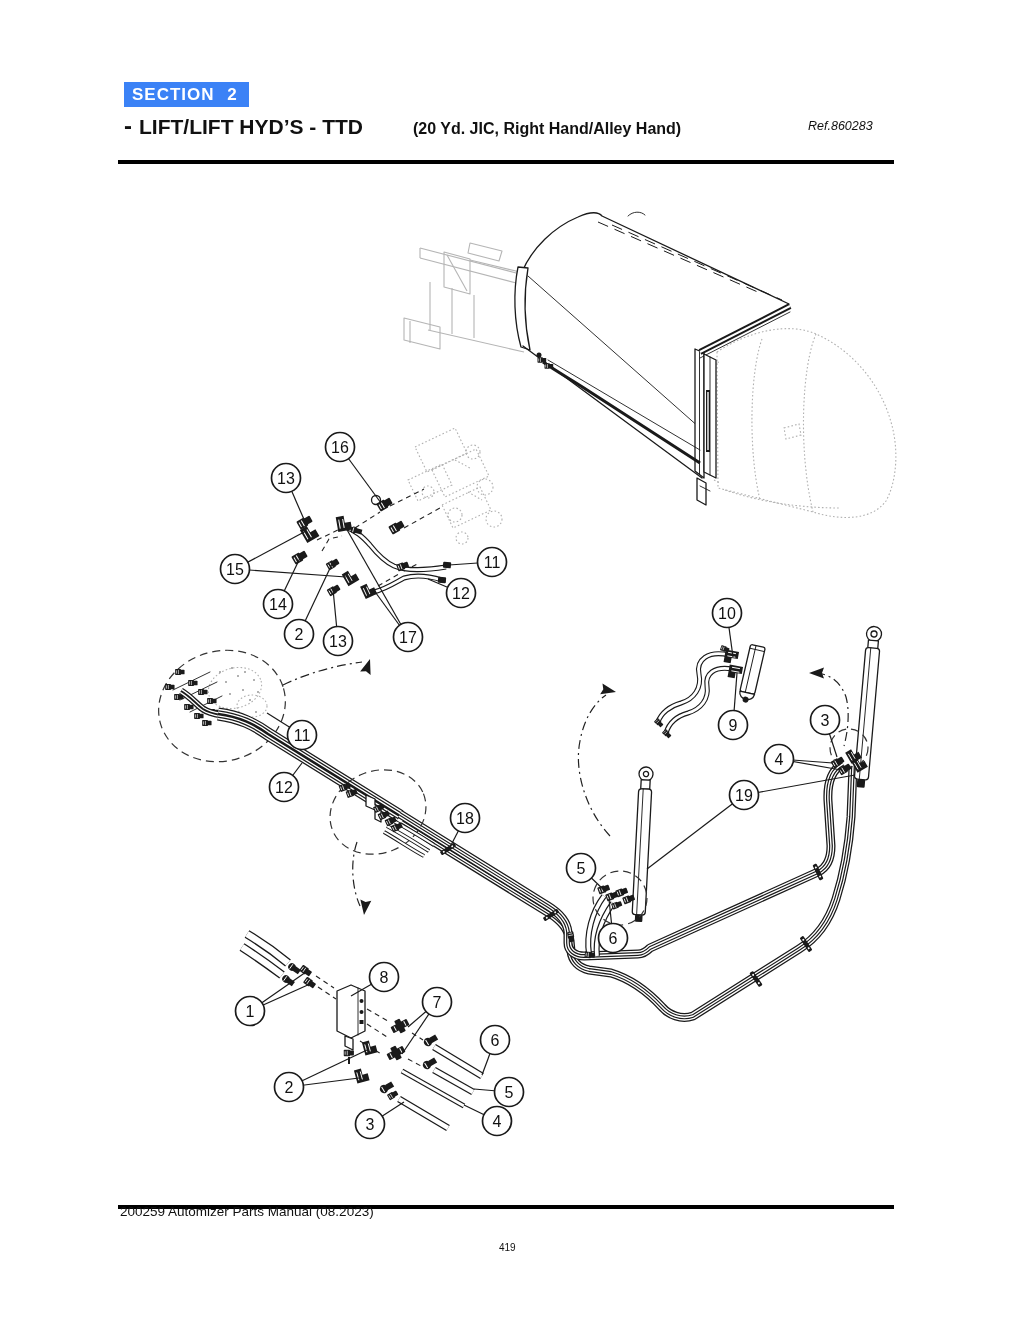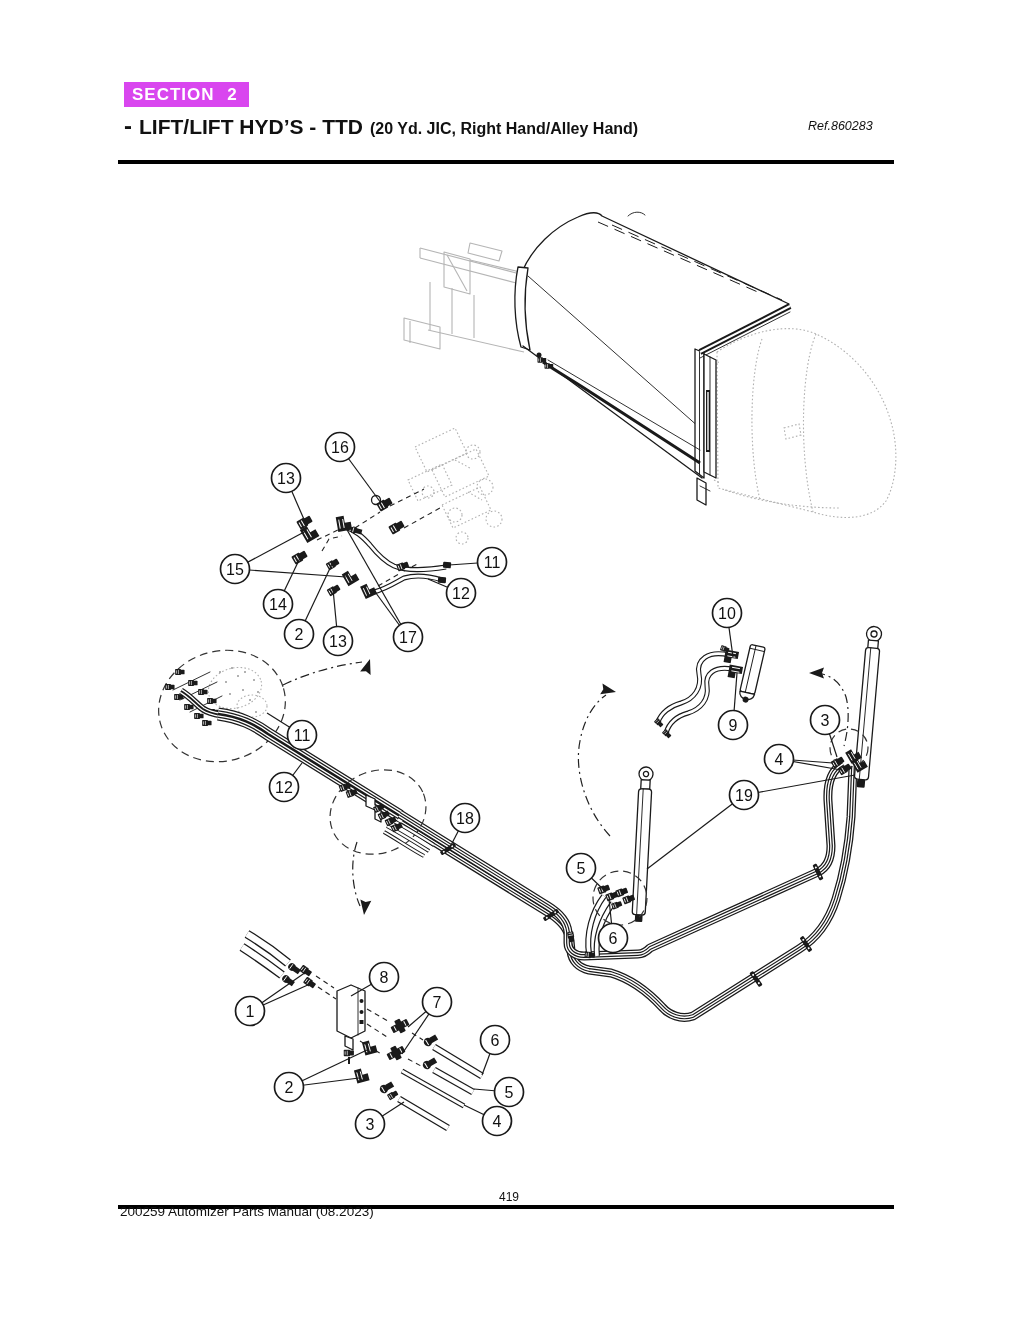--- a/index.html
+++ b/index.html
@@ -1,32 +1,32 @@
 <!DOCTYPE html>
 <html><head>
 <meta charset="utf-8">
 <style>
   html,body{margin:0;padding:0;background:#fff;}
   .page{position:relative;width:1024px;height:1326px;background:#fff;overflow:hidden;
         font-family:"Liberation Sans",sans-serif;color:#111;}
   .badge{position:absolute;left:124px;top:82px;height:25px;line-height:25px;
-         background:#d946ef;color:#fff;font-weight:bold;font-size:17px;
+         background:#3b82f6;color:#fff;font-weight:bold;font-size:17px;
          padding:0 11px 0 8px;letter-spacing:1px;word-spacing:7px;}
   .titles{position:absolute;left:124px;top:112px;display:flex;align-items:baseline;
           gap:7px;white-space:nowrap;}
   .t-main{font-size:30px;font-weight:bold;letter-spacing:.5px;}
   .t-sep{font-size:24px;font-weight:bold;}
   .t-sub{font-size:21px;font-weight:bold;}
-  .t-par{font-size:16px;font-weight:bold;}
+  .t-par{font-size:16px;font-weight:bold;margin-left:43px;}
   .ref{position:absolute;left:808px;top:119px;font-size:12.5px;font-style:italic;}
   .rule{position:absolute;left:118px;width:776px;height:4px;background:#000;}
   .rule-top{top:160px;}
   .rule-bot{top:1205px;}
   .foot-left{position:absolute;left:120px;top:1204px;font-size:13.5px;}
-  .foot-page{position:absolute;left:499px;top:1190px;font-size:12px;}
+  .foot-page{position:absolute;left:499px;top:1242px;font-size:10px;}
   svg{position:absolute;left:0;top:0;}
   
   .ln{fill:none;stroke:#1a1a1a;stroke-width:1.3;stroke-linecap:round;stroke-linejoin:round;}
   .ln1{fill:none;stroke:#1a1a1a;stroke-width:.9;stroke-linecap:round;}
   .fw{fill:#fff;stroke:#1a1a1a;stroke-width:1.3;stroke-linejoin:round;}
   .fd{fill:#1a1a1a;stroke:none;}
   .faint{fill:none;stroke:#b5b5b5;stroke-width:1.1;stroke-linejoin:round;}
   .fdot{fill:none;stroke:#b0b0b0;stroke-width:1.1;stroke-dasharray:1.6 2.2;}
   .dash{fill:none;stroke:#222;stroke-width:1.1;stroke-dasharray:5 4;}
   .dd{fill:none;stroke:#222;stroke-width:1.2;stroke-dasharray:9 4 2 4;}

